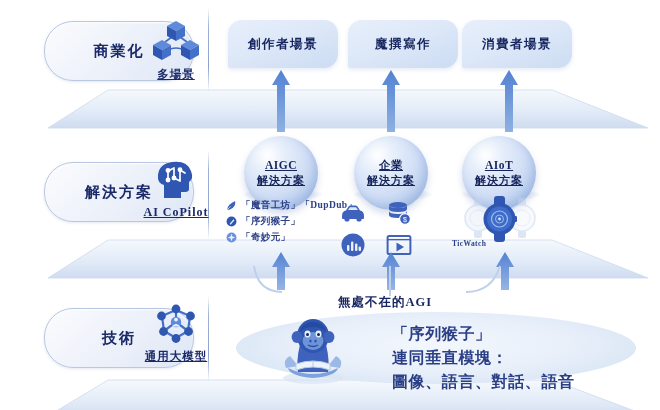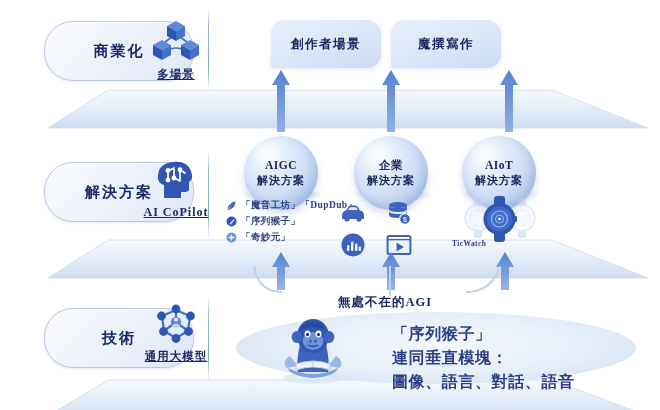--- a/index.html
+++ b/index.html
@@ -24,29 +24,29 @@
            background:linear-gradient(180deg,rgba(255,255,255,0) 0%,#9fb1d6 22%,#8ba0cd 70%,rgba(255,255,255,0) 100%);}
 
   
   .iconcol{position:absolute;display:flex;flex-direction:column;align-items:center;}
   .iconcol .cap{margin-top:3px;font-size:11.5px;font-weight:bold;letter-spacing:1px;color:#1a2a68;white-space:nowrap;text-decoration:underline;}
 
   
   .scebox{position:absolute;width:110px;height:48px;border-radius:14px 14px 14px 2px;
           background:linear-gradient(160deg,#e8effb 0%,#dce7f8 50%,#ccdcf3 100%);
           display:flex;align-items:center;justify-content:center;
-          box-shadow:0 2px 4px rgba(60,90,160,.12);margin-left:43px;}
+          box-shadow:0 2px 4px rgba(60,90,160,.12);}
   .scebox span{font-size:12.5px;font-weight:bold;letter-spacing:1.5px;color:#17265f;}
 
   
   .sphere{position:absolute;width:74px;height:74px;border-radius:50%;
           background:radial-gradient(circle at 32% 26%, #ffffff 0%, #e3ecfa 26%, #cfddf5 55%, #aec6ea 85%, #9ab7e4 100%);
           display:flex;flex-direction:column;align-items:center;justify-content:center;
           box-shadow:0 4px 7px rgba(70,100,170,.22), inset -3px -4px 9px rgba(120,150,205,.35);}
-  .sphere b{font-size:11.5px;font-weight:bold;line-height:1.35;color:#16245c;letter-spacing:.5px;display:block;text-align:center;}
+  .sphere b{font-size:11.5px;font-weight:bold;line-height:1.35;color:#16245c;letter-spacing:.5px;display:block;text-align:center;text-decoration:underline;}
   .sphere .l2{font-size:11px;letter-spacing:1px;}
   .shadow-el{position:absolute;width:78px;height:13px;border-radius:50%;
              background:radial-gradient(ellipse at center, rgba(120,145,195,.40) 0%, rgba(150,170,210,.12) 60%, rgba(255,255,255,0) 80%);}
 
   
   .arrow{position:absolute;}
 
   
   .plist{position:absolute;}
   .prow{display:flex;align-items:center;height:14px;margin-bottom:2px;}
@@ -143,20 +143,23 @@
       </g>
     </svg>
     <div class="cap">多場景</div>
   </div>
 
   <div class="scebox" style="left:228px;top:20px;">
     <span>創作者場景</span>
   </div>
   <div class="scebox" style="left:348px;top:20px;">
     <span>魔撰寫作</span>
+  </div>
+  <div class="scebox" style="left:462px;top:20px;">
+    <span>消費者場景</span>
   </div>
 
   <div class="arrow" style="left:268px;top:70px;">
     <svg width="26" height="62" viewBox="0 0 26 62">
       <defs>
           <linearGradient id="ar1" x1="0" y1="0" x2="0" y2="1">
         <stop offset="0%" stop-color="#5382d3"></stop>
             <stop offset="100%" stop-color="#8fb0e2"></stop>
           </linearGradient>
         </defs>

